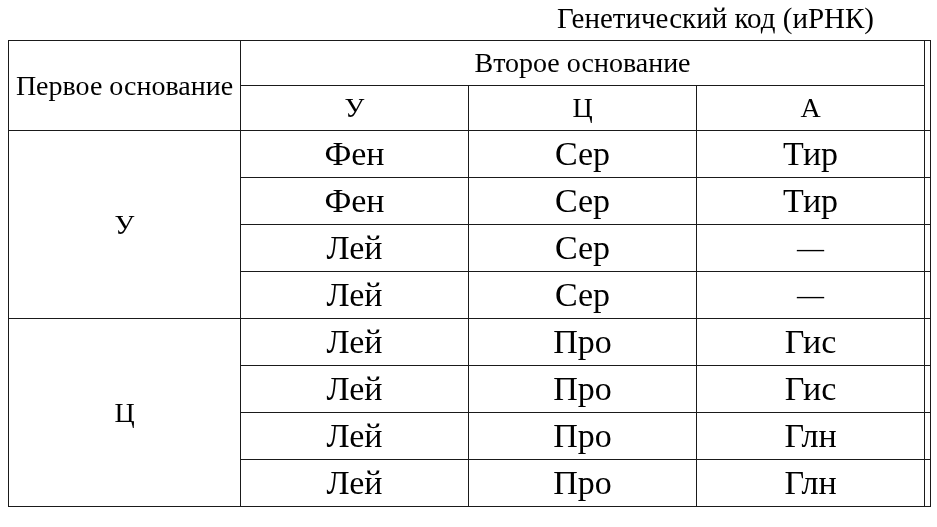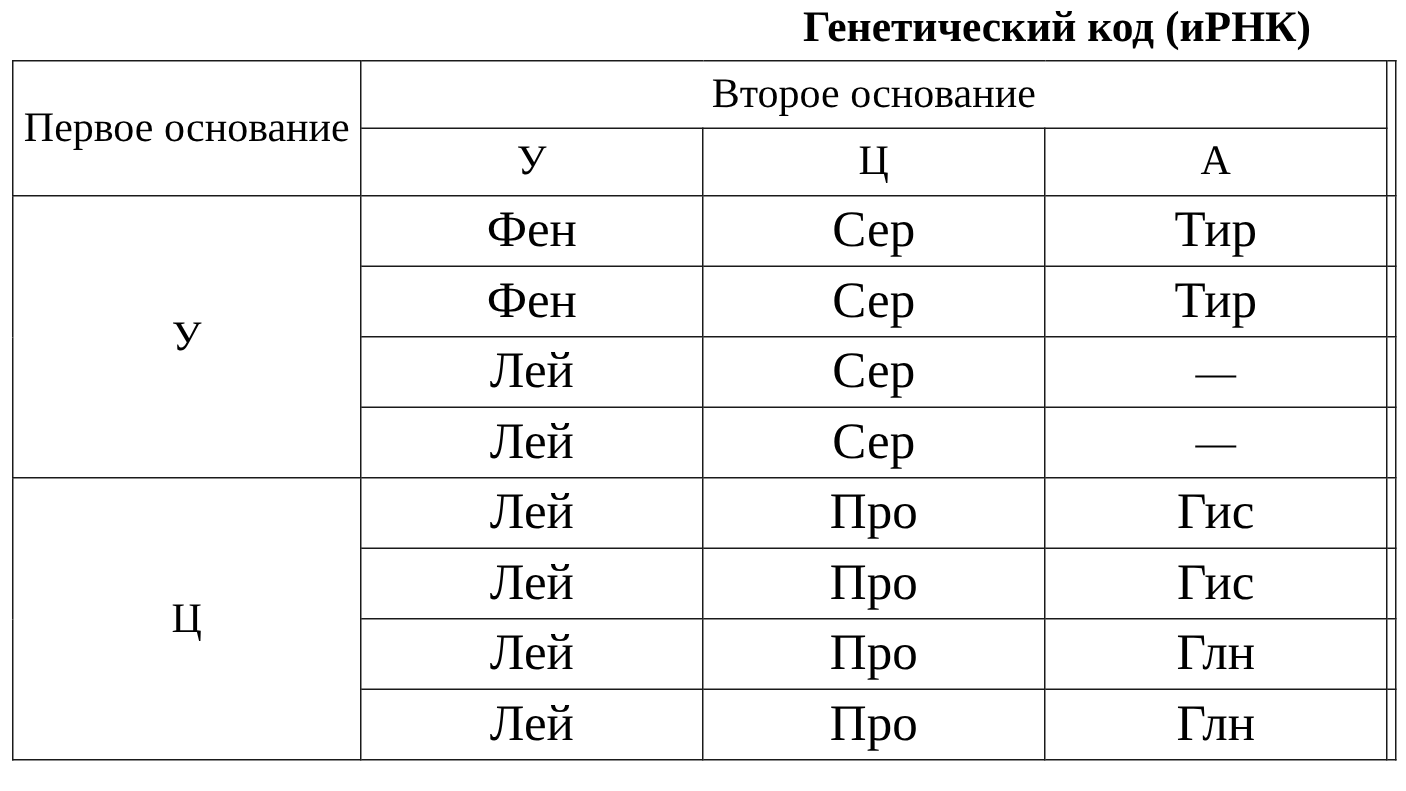--- a/index.html
+++ b/index.html
@@ -22,21 +22,21 @@
   }
   .title {
     position: absolute;
     top: 0px;
     left: 0;
     width: 882px;
     text-align: right;
     padding-right: 8px;
     box-sizing: border-box;
     font-family: "Liberation Serif", serif;
-    font-weight: bold;
+    font-weight: normal;
     font-size: 29px;
     line-height: 36px;
     letter-spacing: 0px;
     white-space: nowrap;
   }
   table.code-table {
     position: absolute;
     top: 40px;
     left: 8px;
     width: 922px;

